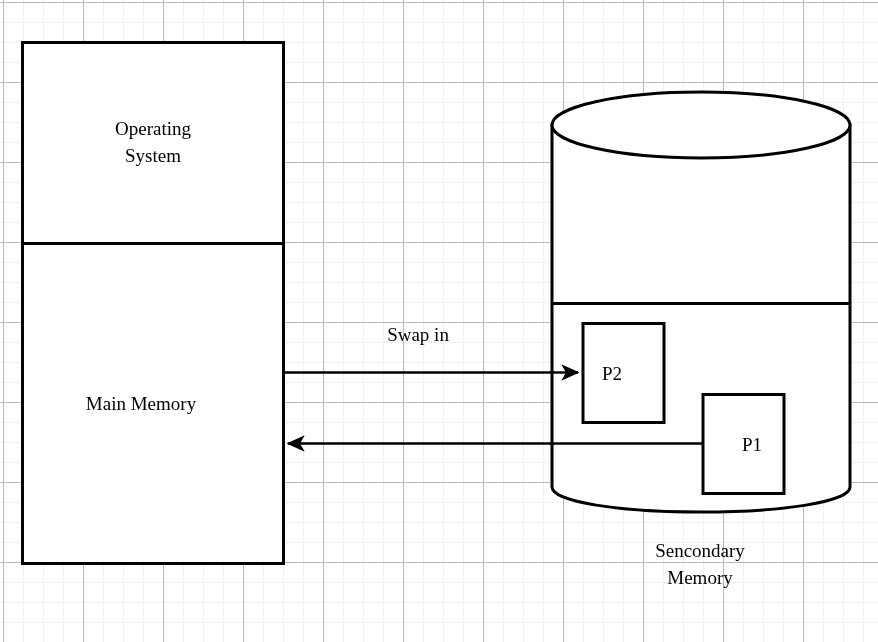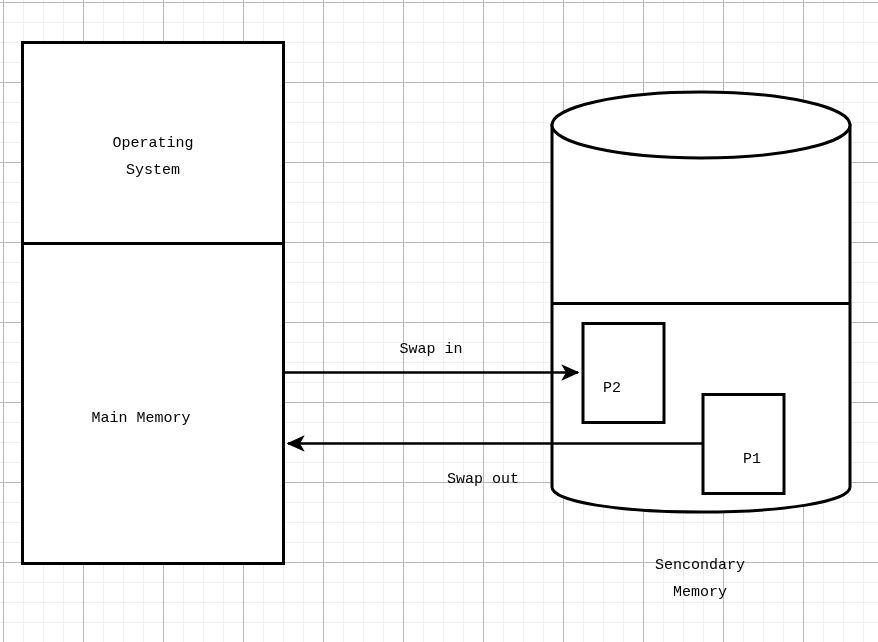--- a/index.html
+++ b/index.html
@@ -25,27 +25,26 @@
   .svg-layer {
     position: absolute;
     left: 0;
     top: 0;
     width: 878px;
     height: 642px;
   }
   .lbl {
     position: absolute;
     color: #000000;
-    font-family: Liberation Mono, monospace;
-    font-size: 15px;
+    font-family: Liberation Serif, serif;
+    font-size: 19px;
     line-height: 27px;
     text-align: center;
     white-space: pre-line;
     user-select: none;
-    margin-top: 15px;
   }
   .lbl-os {
     left: 22px;
     top: 115px;
     width: 262px;
   }
   .lbl-main {
     left: 22px;
     top: 390px;
     width: 238px;
@@ -54,21 +53,21 @@
     left: 671px;
     top: 321px;
     width: 180px;
   }
   .lbl-secondary {
     left: 590px;
     top: 537px;
     width: 220px;
   }
   .lbl-swapin {
-    left: 361px;
+    left: 348px;
     top: 321px;
     width: 140px;
   }
   .lbl-swapout {
     left: 413px;
     top: 451px;
     width: 140px;
   }
   .lbl-p2 {
     left: 582px;
@@ -120,19 +119,18 @@
 System</div>
 
   <div class="lbl lbl-main">Main Memory</div>
 
 
   <div class="lbl lbl-secondary">Sencondary
 Memory</div>
 
   <div class="lbl lbl-swapin">Swap in</div>
 
-  <div class="lbl lbl-swapout">Swap out</div>
 
   <div class="lbl lbl-p2">P2</div>
 
   <div class="lbl lbl-p1">P1</div>
 
 </div>
 
 </body></html>

